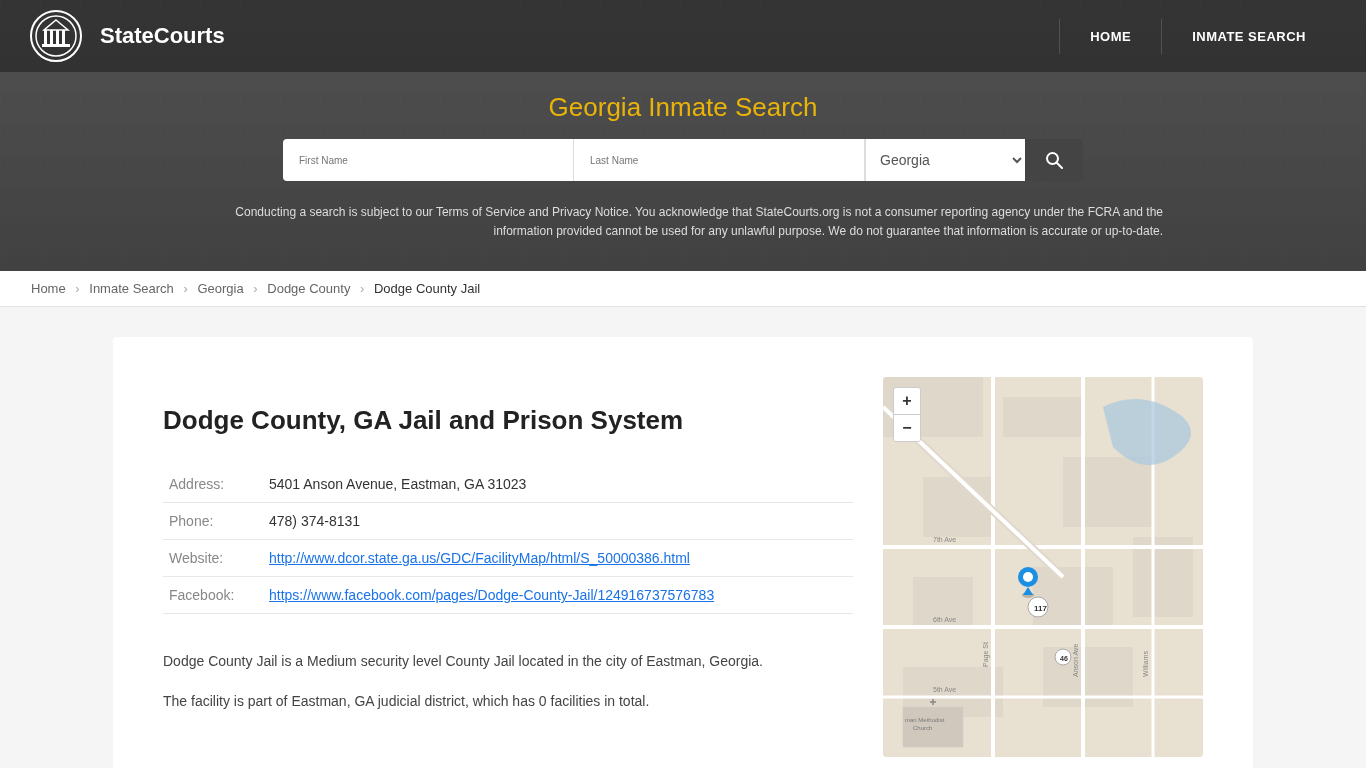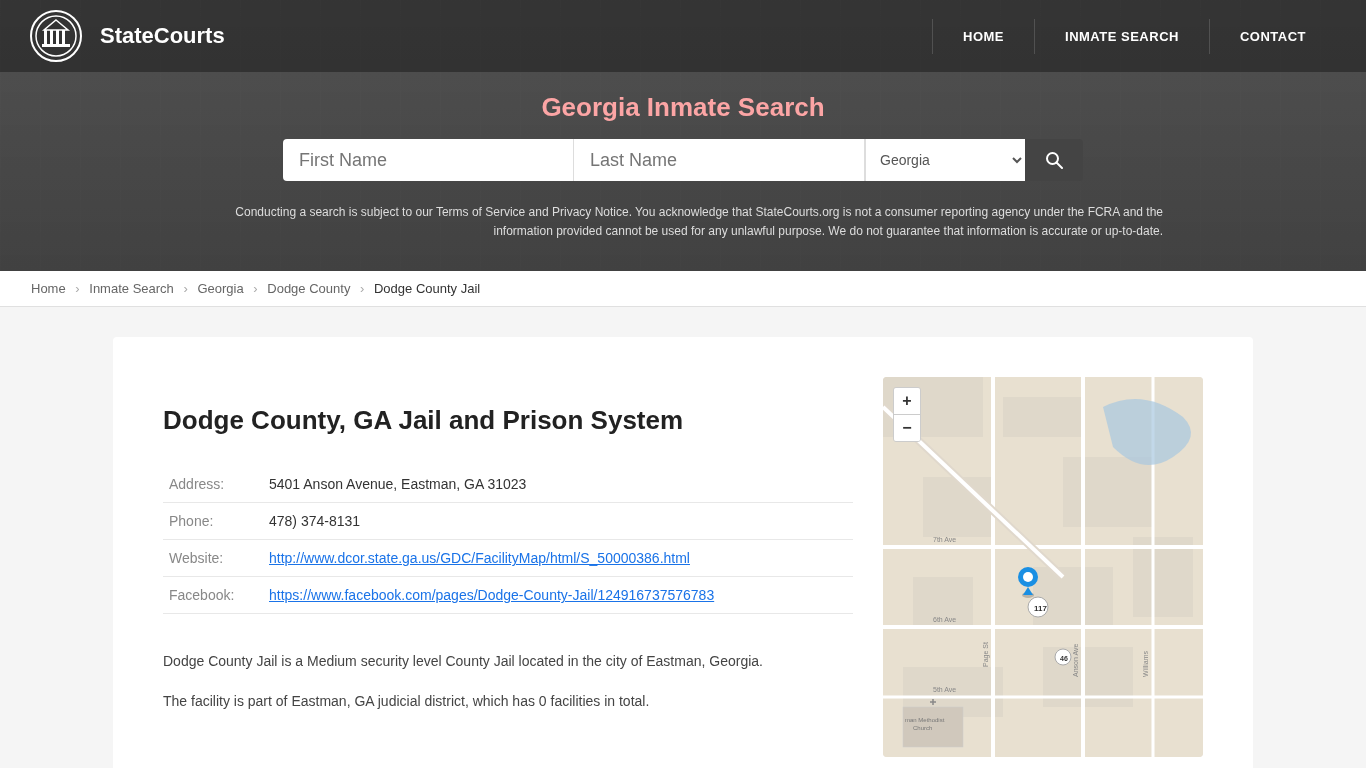--- a/index.html
+++ b/index.html
@@ -57,36 +57,36 @@
       display: block;
       cursor: pointer;
       border-left: 1px solid rgba(255,255,255,0.15);
     }
 
     .hero-section {
       text-align: center;
       padding: 20px 30px 10px;
     }
     .hero-title {
-      color: #fca5a5;
+      color: #eab308;
       font-size: 26px;
-      font-weight: bold;
+      font-weight: normal;
       margin-bottom: 16px;
     }
     .search-bar {
       display: flex;
       justify-content: center;
       gap: 0;
       max-width: 800px;
       margin: 0 auto 14px;
     }
     .search-input {
       border: none;
       padding: 0 16px;
-      font-size: 18px;
+      font-size: 10px;
       outline: none;
       flex: 1;
       color: #000000;
       border-right: 1px solid #ddd;
     }
     .search-input:first-child { border-radius: 4px 0 0 4px; }
     .search-select {
       border: none;
       padding: 12px 10px;
       font-size: 14px;
@@ -227,21 +227,20 @@
 
           <polygon points="26,10 38,20 14,20" fill="none" stroke="#fff" stroke-width="1.5"></polygon>
 
           <rect x="12" y="34" width="28" height="3" fill="#fff"></rect>
         </svg>
         <span class="logo-text">StateCourts</span>
       </div>
       <div class="nav-links">
         <a class="nav-link">HOME</a>
         <a class="nav-link">INMATE SEARCH</a>
-        <a class="nav-link">CONTACT</a>
       </div>
     </nav>
 
     <div class="hero-section">
       <h1 class="hero-title">Georgia Inmate Search</h1>
       <div class="search-bar">
         <input class="search-input" type="text" placeholder="First Name" style="">
         <input class="search-input" type="text" placeholder="Last Name" style="">
         <select class="search-select">
           <option>Select State</option>

